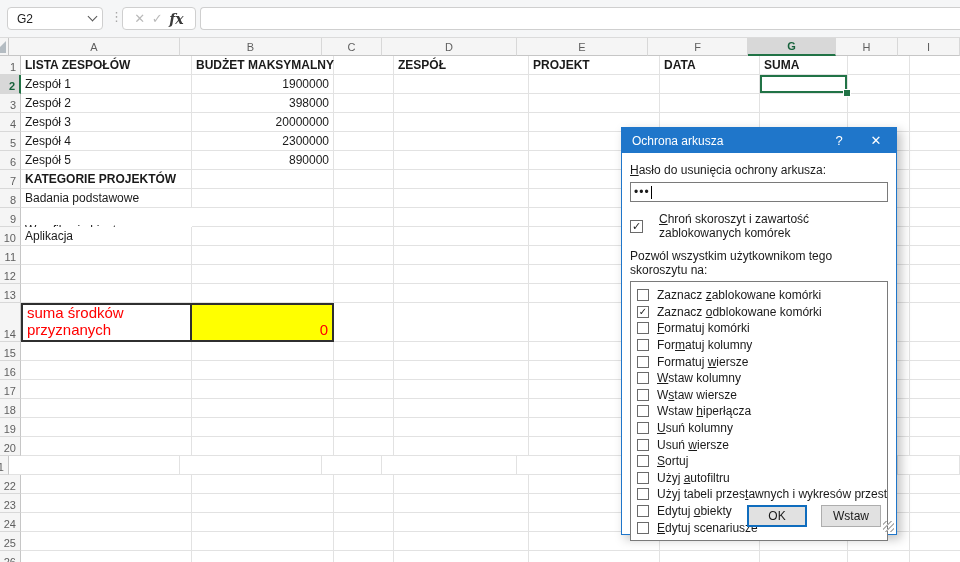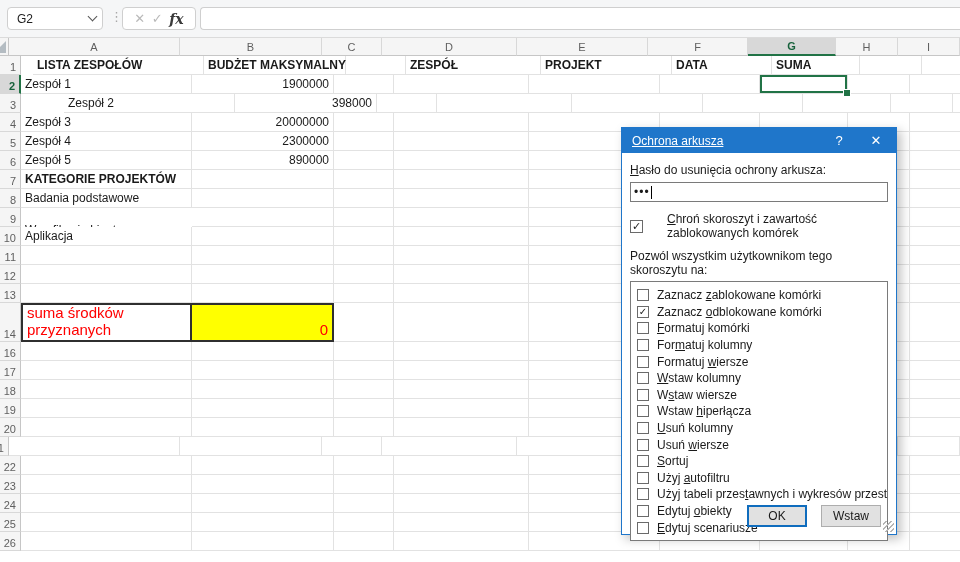--- a/index.html
+++ b/index.html
@@ -85,40 +85,40 @@
   
   .dialog {
     position:absolute; left:621px; top:127px; width:276px; height:408px;
     background:#fff; border:1px solid #1f76ca; box-shadow:4px 4px 10px rgba(0,0,0,.25);
     z-index:20; font-size:12px; color:#1a1a1a;
   }
   .dlg-title {
     height:25px; background:#1f76ca; color:#fff; display:flex; align-items:center;
     padding-left:10px; font-size:12px; cursor:default;
   }
-  .dlg-title .t { flex:1;text-decoration:underline; }
+  .dlg-title .t { flex:1; }
   .dlg-help { width:34px; text-align:center; font-size:13px; cursor:pointer; }
   .dlg-close { width:40px; text-align:center; font-size:13px; cursor:pointer;
     font-family:"DejaVu Sans",sans-serif; }
   .dlg-body { padding:8px 8px 0 8px; }
   .dlg-label { margin-top:2px; }
   .pwd-input {
     margin-top:5px; height:20px; border:1px solid #7a7a7a; background:#fff;
     display:flex; align-items:center; padding:0 3px; font-size:12px; letter-spacing:1px;
   }
   .caret { display:inline-block; width:1px; height:13px; background:#000; margin-left:1px;
     animation: blink 1s steps(1) infinite; }
   @keyframes blink { 50% { opacity:0; } }
   .chk-row { display:flex; align-items:center; margin-top:10px; cursor:default; }
   .chk {
     width:13px; height:13px; border:1px solid #6a6a6a; background:#fff; flex:none;
     display:flex; align-items:center; justify-content:center;
     font-size:11px; line-height:11px; color:#1a1a1a; font-family:"DejaVu Sans",sans-serif;
   }
-  .chk-row .lbl { margin-left:24px; }
+  .chk-row .lbl { margin-left:16px; }
   .allow-label { margin-top:9px; }
   .perm-list {
     margin-top:4px; height:260px; border:1px solid #7a7a7a; background:#fff;
     overflow:hidden; padding-top:5px;
   }
   .perm-item { display:flex; align-items:center; height:16.6px; padding-left:6px; cursor:default; }
   .perm-item .chk { width:12px; height:12px; font-size:10px; }
   .perm-item .lbl { margin-left:8px; white-space:nowrap; }
   .dlg-buttons { position:absolute; right:15px; bottom:7px; display:flex; gap:14px; }
   .btn {
@@ -163,21 +163,21 @@
       <div class="col-h" style="width: 135px;">D</div>
       <div class="col-h" style="width: 131px;">E</div>
       <div class="col-h" style="width: 100px;">F</div>
       <div class="col-h sel" style="width: 88px;">G</div>
       <div class="col-h" style="width: 62px;">H</div>
       <div class="col-h" style="width: 62px;">I</div>
     </div>
   <div id="grid-rows">
       <div class="g-row" style="height: 19px;">
         <div class="row-h">1</div>
-        <div class="cell b" style="width: 171px; margin-left: 12px;">LISTA ZESPOŁÓW</div>
+        <div class="cell b" style="width: 171px;">LISTA ZESPOŁÓW</div>
         <div class="cell b" style="width: 142px;">BUDŻET MAKSYMALNY</div>
         <div class="cell" style="width: 60px;"></div>
         <div class="cell b" style="width: 135px;">ZESPÓŁ</div>
         <div class="cell b" style="width: 131px;">PROJEKT</div>
         <div class="cell b" style="width: 100px;">DATA</div>
         <div class="cell b" style="width: 88px;">SUMA</div>
         <div class="cell" style="width: 62px;"></div>
         <div class="cell" style="width: 62px;"></div>
       </div>
       <div class="g-row" style="height: 19px;">
@@ -187,21 +187,21 @@
         <div class="cell" style="width: 60px;"></div>
         <div class="cell" style="width: 135px;"></div>
         <div class="cell" style="width: 131px;"></div>
         <div class="cell" style="width: 100px;"></div>
         <div class="cell selected" style="width: 88px;"></div>
         <div class="cell" style="width: 62px;"></div>
         <div class="cell" style="width: 62px;"></div>
       </div>
       <div class="g-row" style="height: 19px;">
         <div class="row-h">3</div>
-        <div class="cell" style="width: 171px; margin-left: 43px;">Zespół 2</div>
+        <div class="cell" style="width: 171px;">Zespół 2</div>
         <div class="cell right" style="width: 142px;">398000</div>
         <div class="cell" style="width: 60px;"></div>
         <div class="cell" style="width: 135px;"></div>
         <div class="cell" style="width: 131px;"></div>
         <div class="cell" style="width: 100px;"></div>
         <div class="cell" style="width: 88px;"></div>
         <div class="cell" style="width: 62px;"></div>
         <div class="cell" style="width: 62px;"></div>
       </div>
       <div class="g-row" style="height: 19px;">
@@ -321,20 +321,32 @@
         <div class="cell" style="width: 131px;"></div>
         <div class="cell" style="width: 100px;"></div>
         <div class="cell" style="width: 88px;"></div>
         <div class="cell" style="width: 62px;"></div>
         <div class="cell" style="width: 62px;"></div>
       </div>
       <div class="g-row" style="height: 39px;">
         <div class="row-h">14</div>
         <div class="cell wrap thick" style="width: 171px; color: rgb(255, 0, 0); font-size: 15px;">suma środków przyznanych</div>
         <div class="cell right thick no-left" style="width: 142px; color: rgb(255, 0, 0); background: rgb(255, 255, 0); font-size: 15px;">0</div>
+        <div class="cell" style="width: 60px;"></div>
+        <div class="cell" style="width: 135px;"></div>
+        <div class="cell" style="width: 131px;"></div>
+        <div class="cell" style="width: 100px;"></div>
+        <div class="cell" style="width: 88px;"></div>
+        <div class="cell" style="width: 62px;"></div>
+        <div class="cell" style="width: 62px;"></div>
+      </div>
+      <div class="g-row" style="height: 19px;">
+        <div class="row-h">15</div>
+        <div class="cell" style="width: 171px;"></div>
+        <div class="cell" style="width: 142px;"></div>
         <div class="cell" style="width: 60px;"></div>
         <div class="cell" style="width: 135px;"></div>
         <div class="cell" style="width: 131px;"></div>
         <div class="cell" style="width: 100px;"></div>
         <div class="cell" style="width: 88px;"></div>
         <div class="cell" style="width: 62px;"></div>
         <div class="cell" style="width: 62px;"></div>
       </div>
       <div class="g-row" style="height: 19px;">
         <div class="row-h">16</div>

